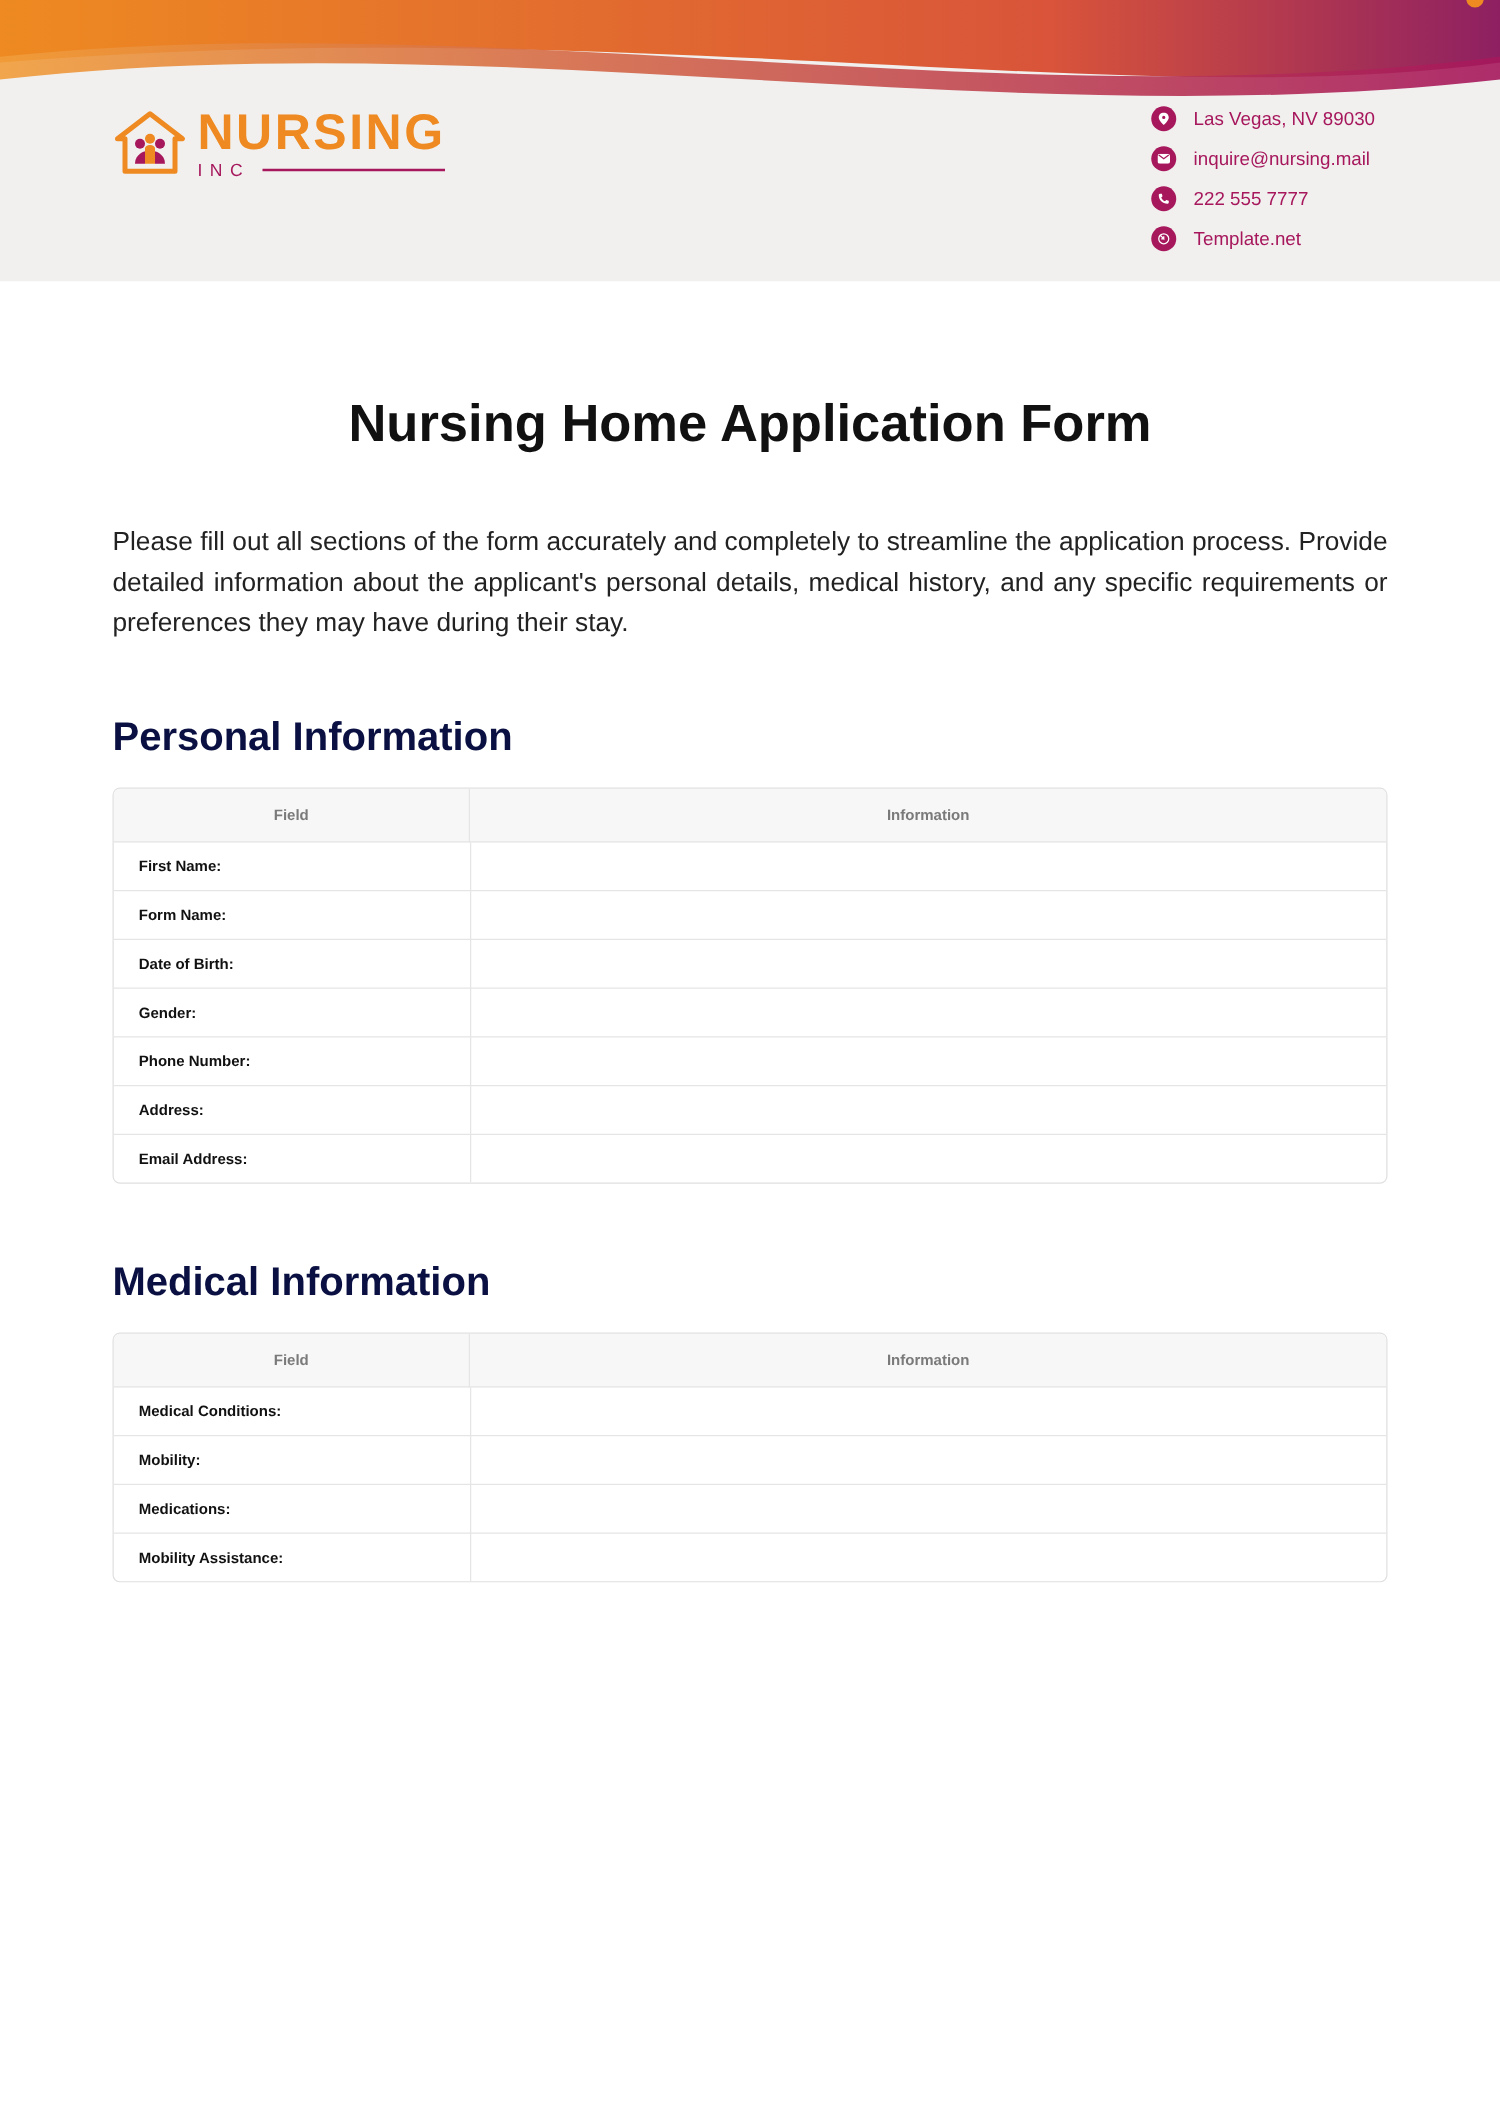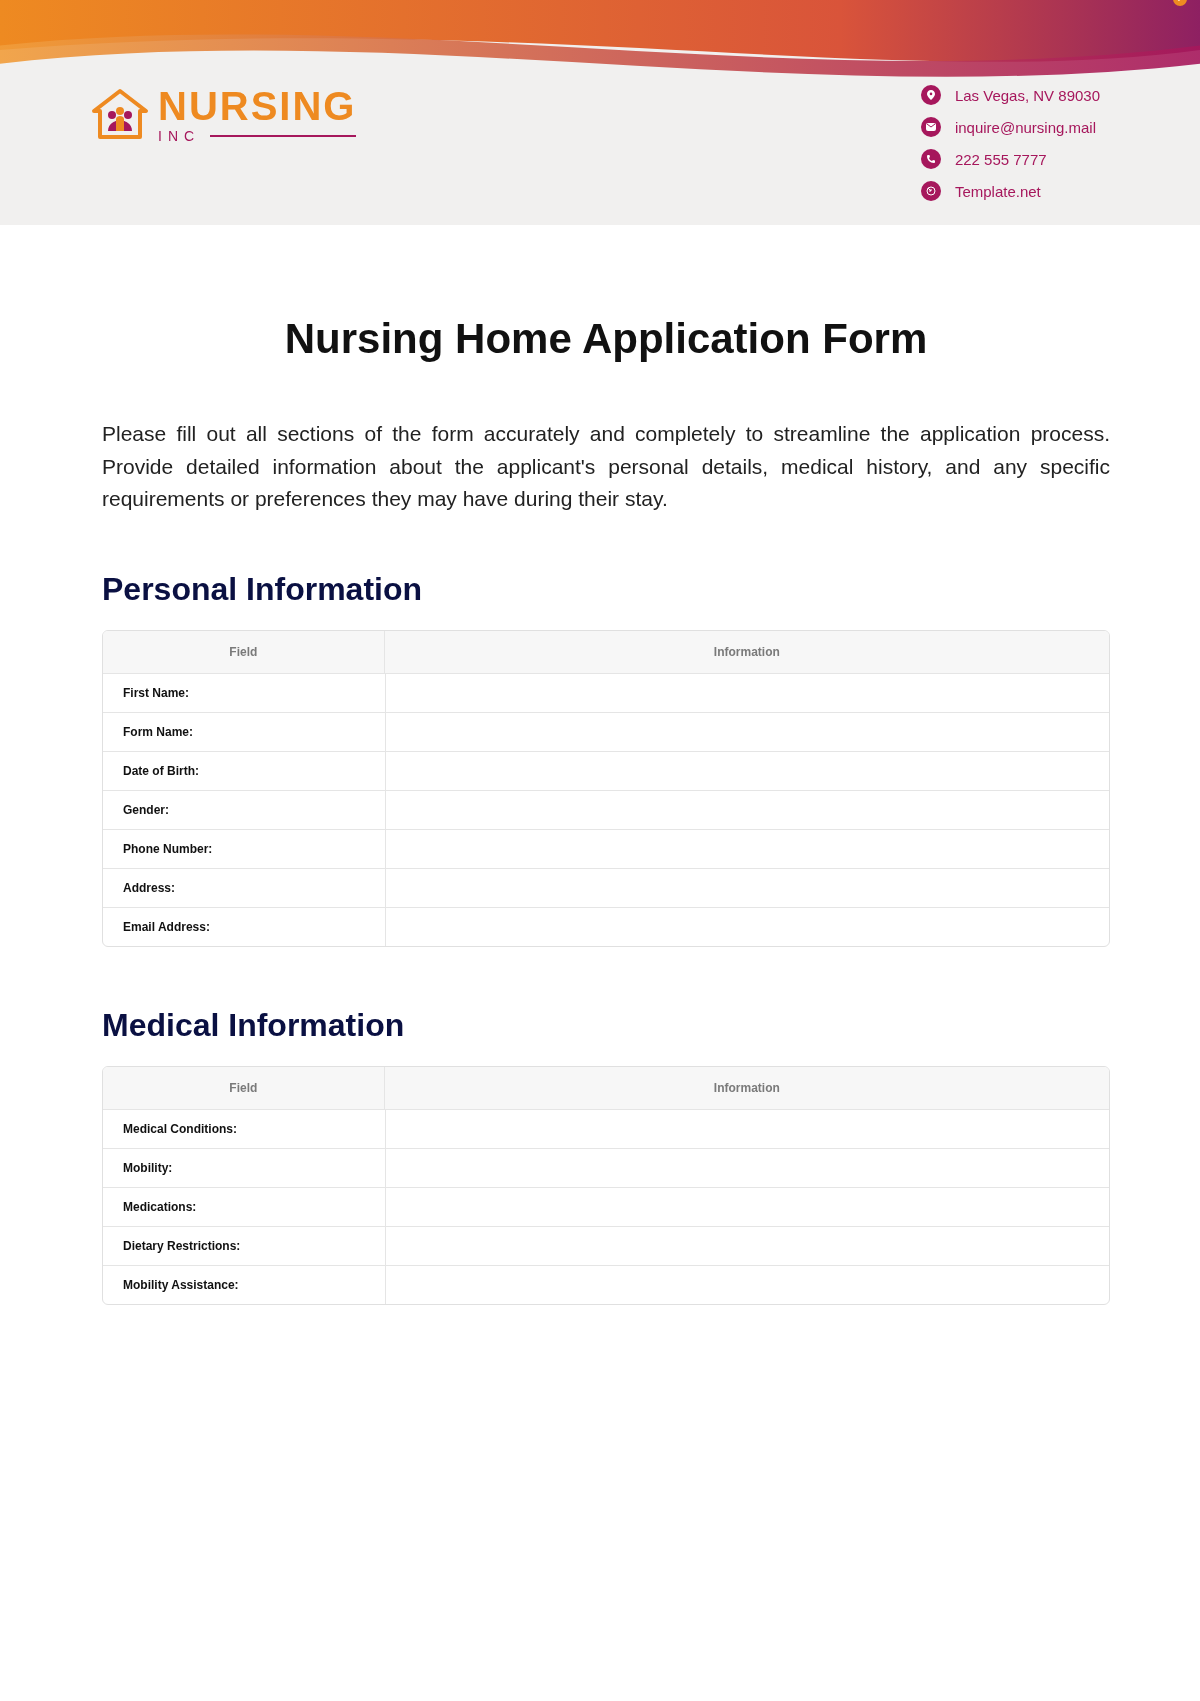--- a/index.html
+++ b/index.html
@@ -97,21 +97,20 @@
   border-radius: 50%;
   display: flex;
   align-items: center;
   justify-content: center;
   color: #fff;
   font-size: 11px;
   flex-shrink: 0;
 }
 .main {
   padding: 90px 90px 0 90px;
-  margin-left: 12px;
 }
 h1 {
   text-align: center;
   font-size: 42px;
   font-weight: 800;
   color: #111;
   margin-bottom: 55px;
 }
 .intro {
   font-size: 21px;
@@ -291,22 +290,18 @@
         </tr>
         <tr>
           <td>Mobility:</td>
           <td class="info-cell"></td>
         </tr>
         <tr>
           <td>Medications:</td>
           <td class="info-cell"></td>
         </tr>
         <tr>
-          <td>Dietary Restrictions:</td>
-          <td class="info-cell"></td>
-        </tr>
-        <tr>
           <td>Mobility Assistance:</td>
           <td class="info-cell"></td>
         </tr>
       </tbody>
   </table>
 </div>
 
 </body></html>

